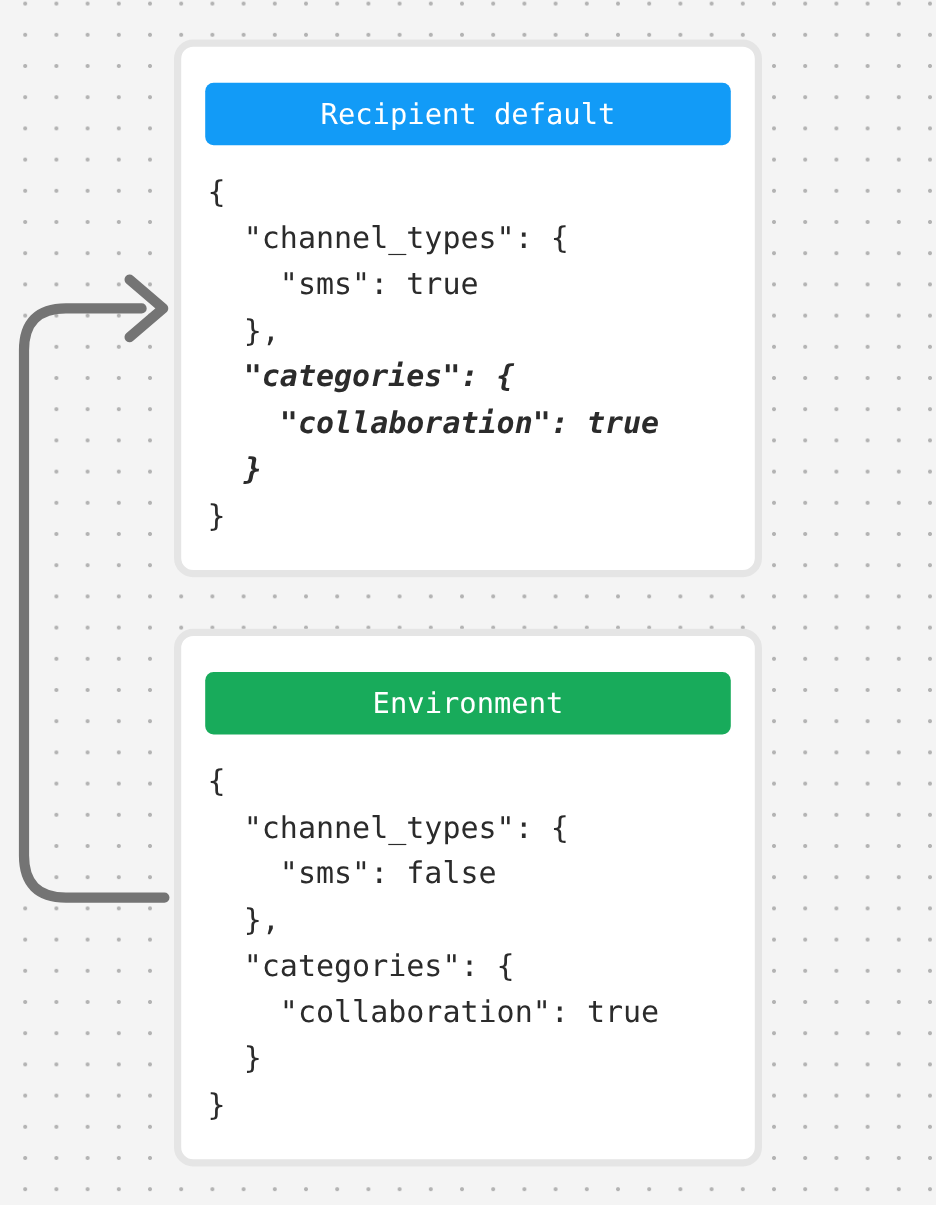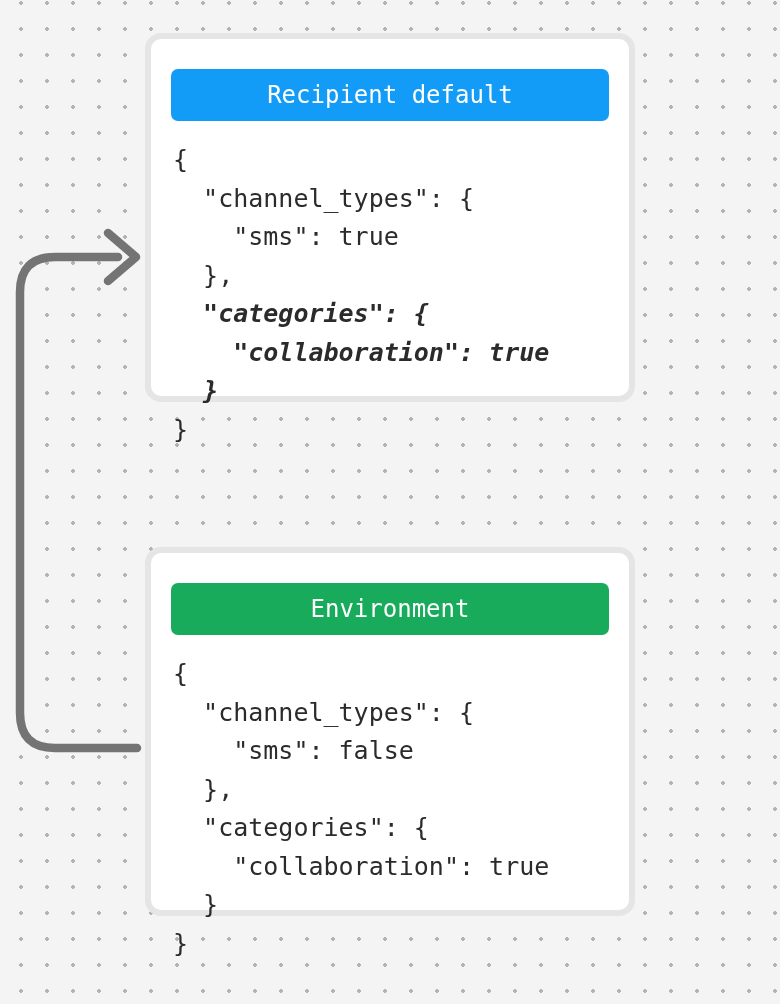--- a/index.html
+++ b/index.html
@@ -22,29 +22,29 @@
     left: 0;
     top: 0;
     width: 780px;
     height: 1004px;
     pointer-events: none;
   }
   .card {
     position: absolute;
     left: 145px;
     width: 490px;
-    height: 369px;
+    height: 448px;
     box-sizing: border-box;
     background: #ffffff;
     border: 6px solid #e5e5e5;
     border-radius: 16px;
     padding: 30px 20px 0 20px;
   }
   .card-top { top: 33px; }
-  .card-bottom { top: 547px; }
+  .card-bottom { top: 524px; }
   .card-header {
     height: 52px;
     border-radius: 7px;
     margin: 0 0 20px 0;
     display: flex;
     align-items: center;
     justify-content: center;
     color: #ffffff;
     font-size: 24px;
     font-weight: normal;

